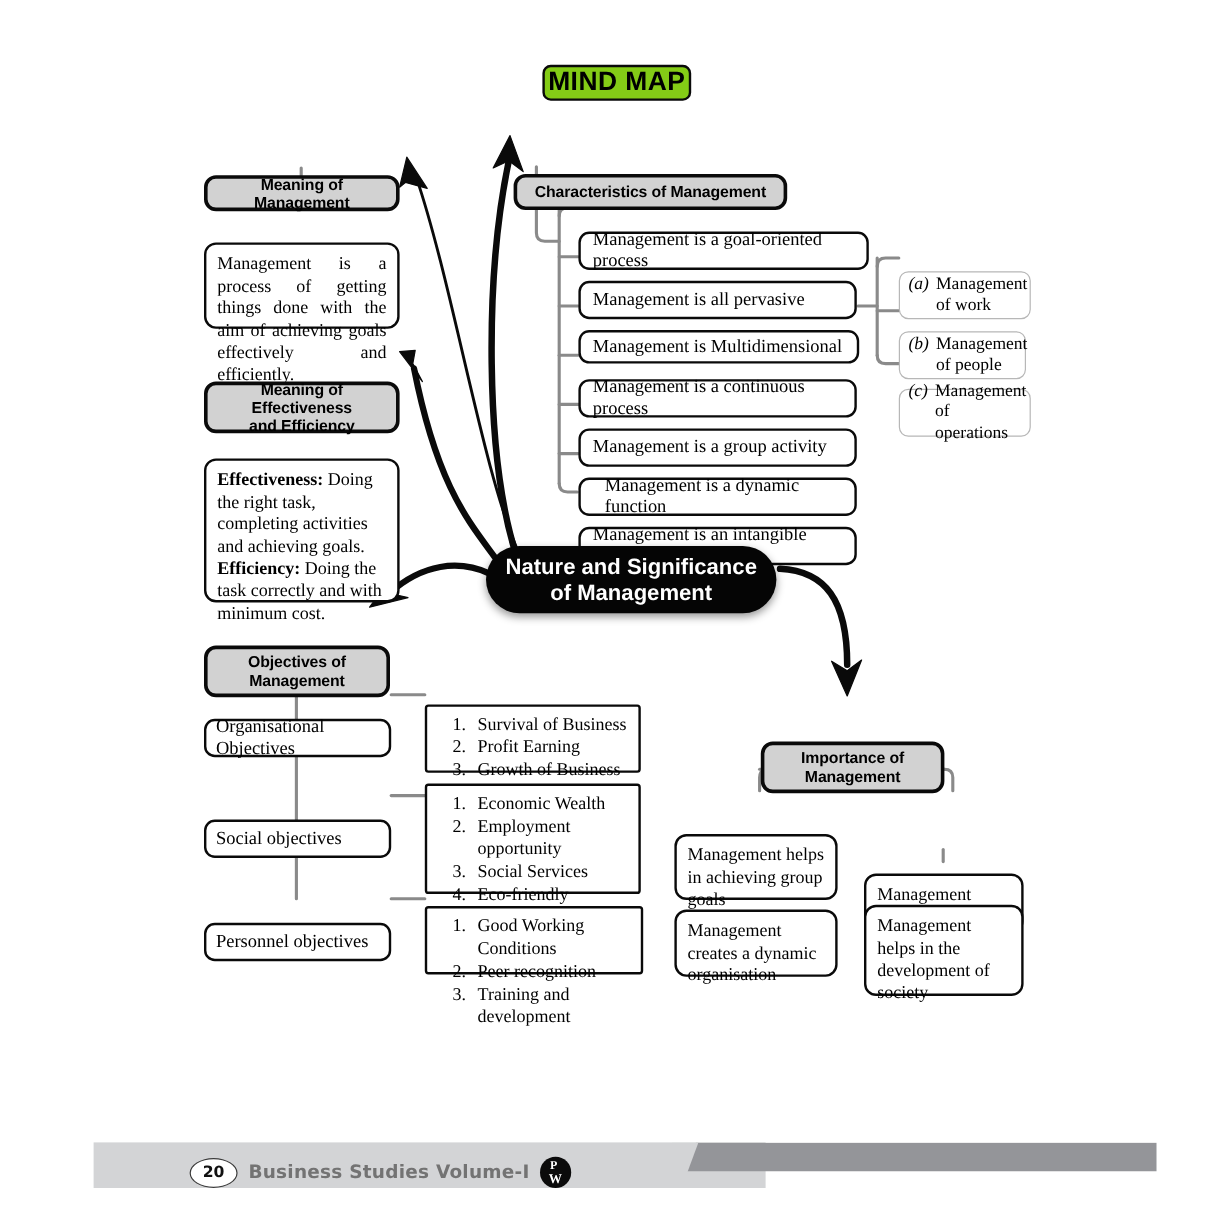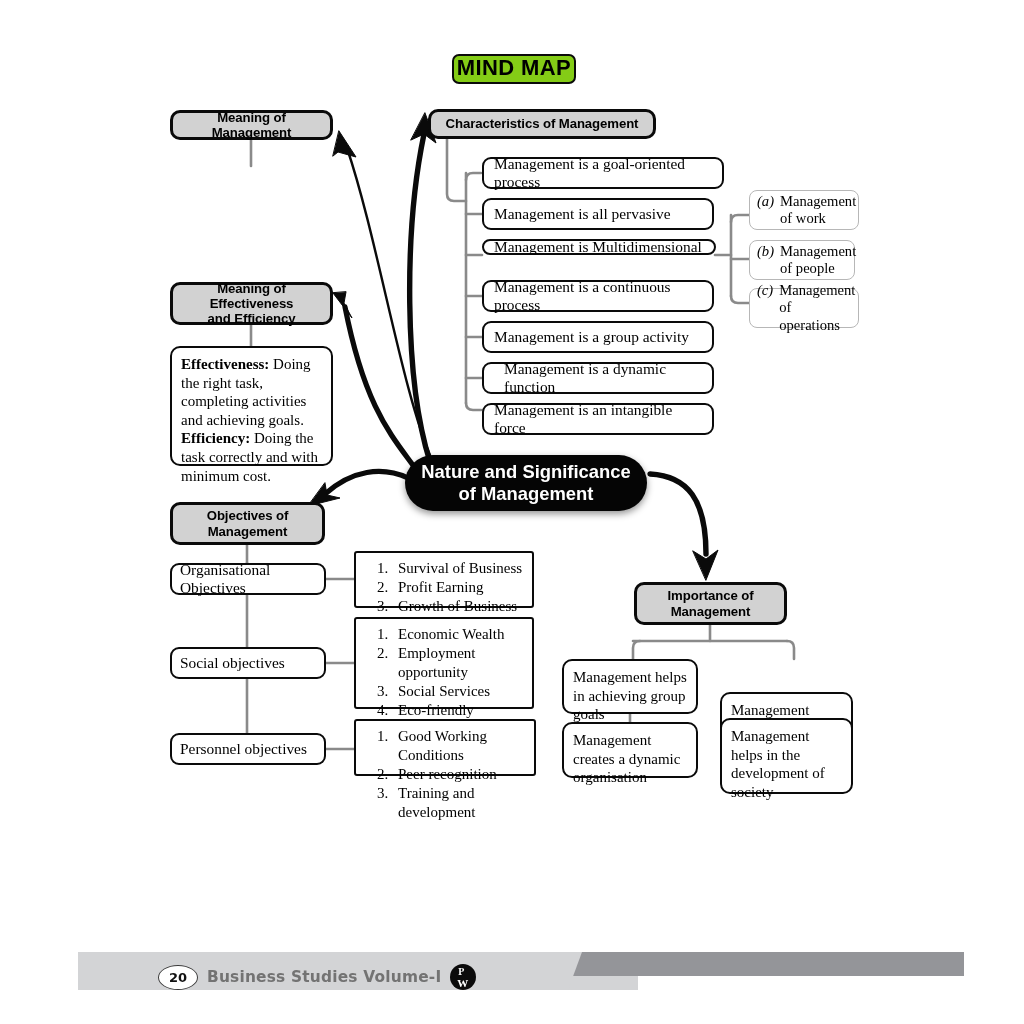--- a/index.html
+++ b/index.html
@@ -38,20 +38,21 @@
   .node {
     position: absolute;
     box-sizing: border-box;
     z-index: 3;
     background: #ffffff;
     border: 2.6px solid #0a0a0a;
     border-radius: 9px;
     display: flex;
     align-items: center;
     line-height: 1.16;
+    margin-top: 36px;
   }
   .node .txt { display: block; width: 100%; }
 
   
   .hdr {
     background: #d2d2d2;
     border-width: 3.4px;
     border-radius: 10px;
     justify-content: center;
     text-align: center;
@@ -268,20 +269,23 @@
   <div class="pill" style="left:405px; top:455px; width:242px; height:56px;">
     <span>
       <span>Nature and Significance</span><br>
       <span>of Management</span>
     </span>
   </div>
 
   <div class="node hdr" style="left:170px; top:110px; width:163px; height:30px;">
     <span class="txt">Meaning of Management</span>
   </div>
+  <div class="node para justify" style="left:170px; top:166px; width:163px; height:72px;">
+    <span class="txt">Management is a process of getting things done with the aim of achieving goals effectively and efficiently.</span>
+  </div>
 
   <div class="node hdr" style="left:170px; top:282px; width:163px; height:43px;">
     <span class="txt">
       <span>Meaning of Effectiveness</span><br>
       <span>and Efficiency</span>
     </span>
   </div>
   <div class="node para" style="left:170px; top:346px; width:163px; height:120px;">
     <span class="txt">
       <b>Effectiveness:</b><span> Doing the right task, completing activities and achieving goals.</span><br>
@@ -292,21 +296,21 @@
   <div class="node hdr" style="left:428px; top:109px; width:228px; height:30px;">
     <span class="txt">Characteristics of Management</span>
   </div>
 
   <div class="node leaf" style="left:482px; top:157px; width:242px; height:32px;">
     <span class="txt">Management is a goal-oriented process</span>
   </div>
   <div class="node leaf" style="left:482px; top:198px; width:232px; height:32px;">
     <span class="txt">Management is all pervasive</span>
   </div>
-  <div class="node leaf" style="left:482px; top:239px; width:234px; height:16px;">
+  <div class="node leaf" style="left:482px; top:239px; width:234px; height:28px;">
     <span class="txt">Management is Multidimensional</span>
   </div>
   <div class="node leaf" style="left:482px; top:280px; width:232px; height:32px;">
     <span class="txt">Management is a continuous process</span>
   </div>
   <div class="node leaf" style="left:482px; top:321px; width:232px; height:32px;">
     <span class="txt">Management is a group activity</span>
   </div>
   <div class="node leaf" style="left:482px; top:362px; width:232px; height:32px;padding-left:20px;">
     <span class="txt">Management is a dynamic function</span>

